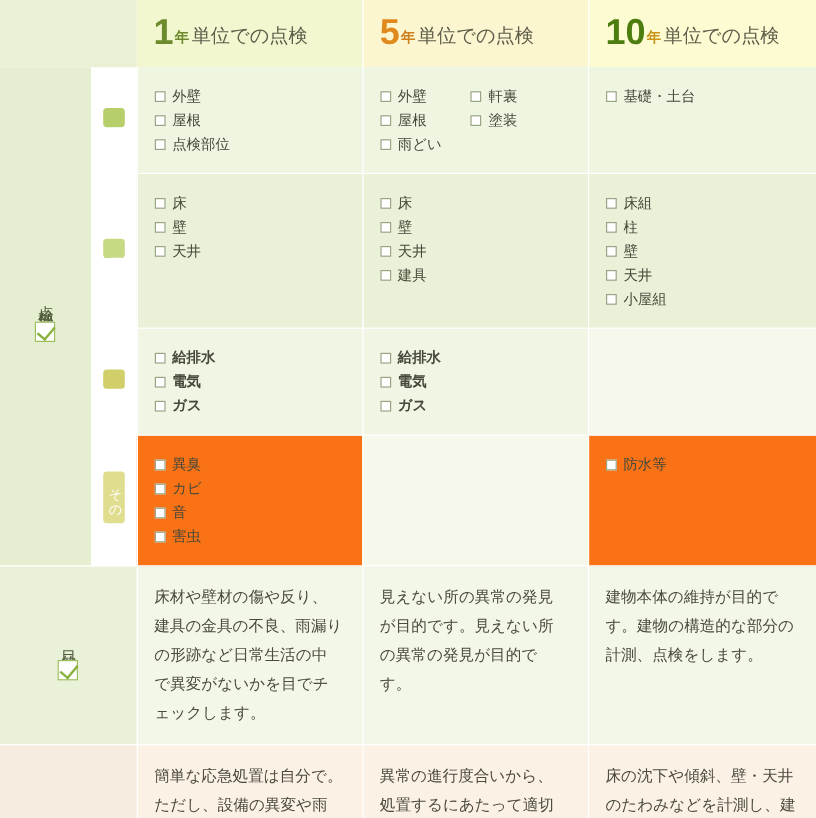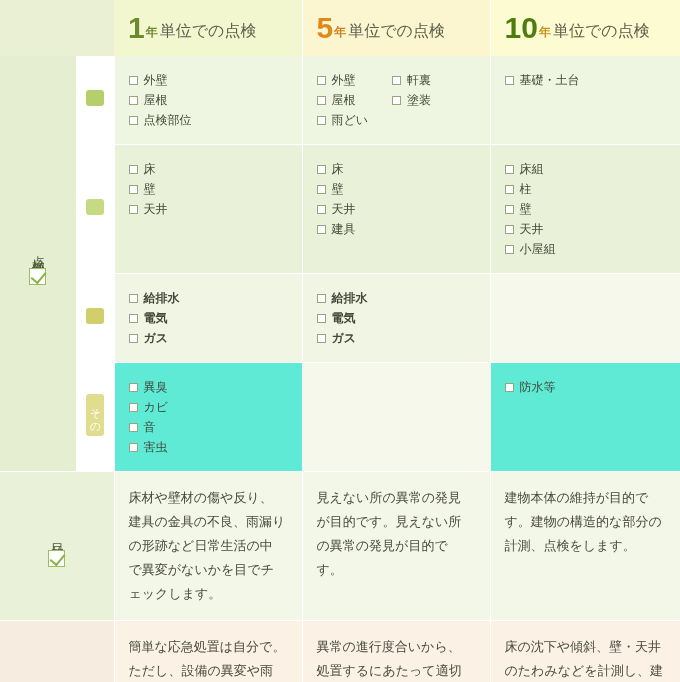--- a/index.html
+++ b/index.html
@@ -133,21 +133,21 @@
   
   td.items {
     vertical-align: top;
     padding: 14px 10px 14px 14px;
     border-bottom: 1px solid #ffffff;
     border-right: 1px solid #ffffff;
   }
   td.items.band0 { background: #eef5e0; }
   td.items.band1 { background: #e9f2d8; }
   td.items.band2 { background: #f1f6e4; font-weight: bold; }
-  td.items.band3 { background: #5eead4; }
+  td.items.band3 { background: #f97316; }
   td.items.blank { background: #f6f8ec; }
 
   .itemcols {
     display: flex;
     flex-wrap: wrap;
     gap: 0 24px;
   }
   .itemcol { display: flex; flex-direction: column; }
   .item {
     font-size: 12px;

